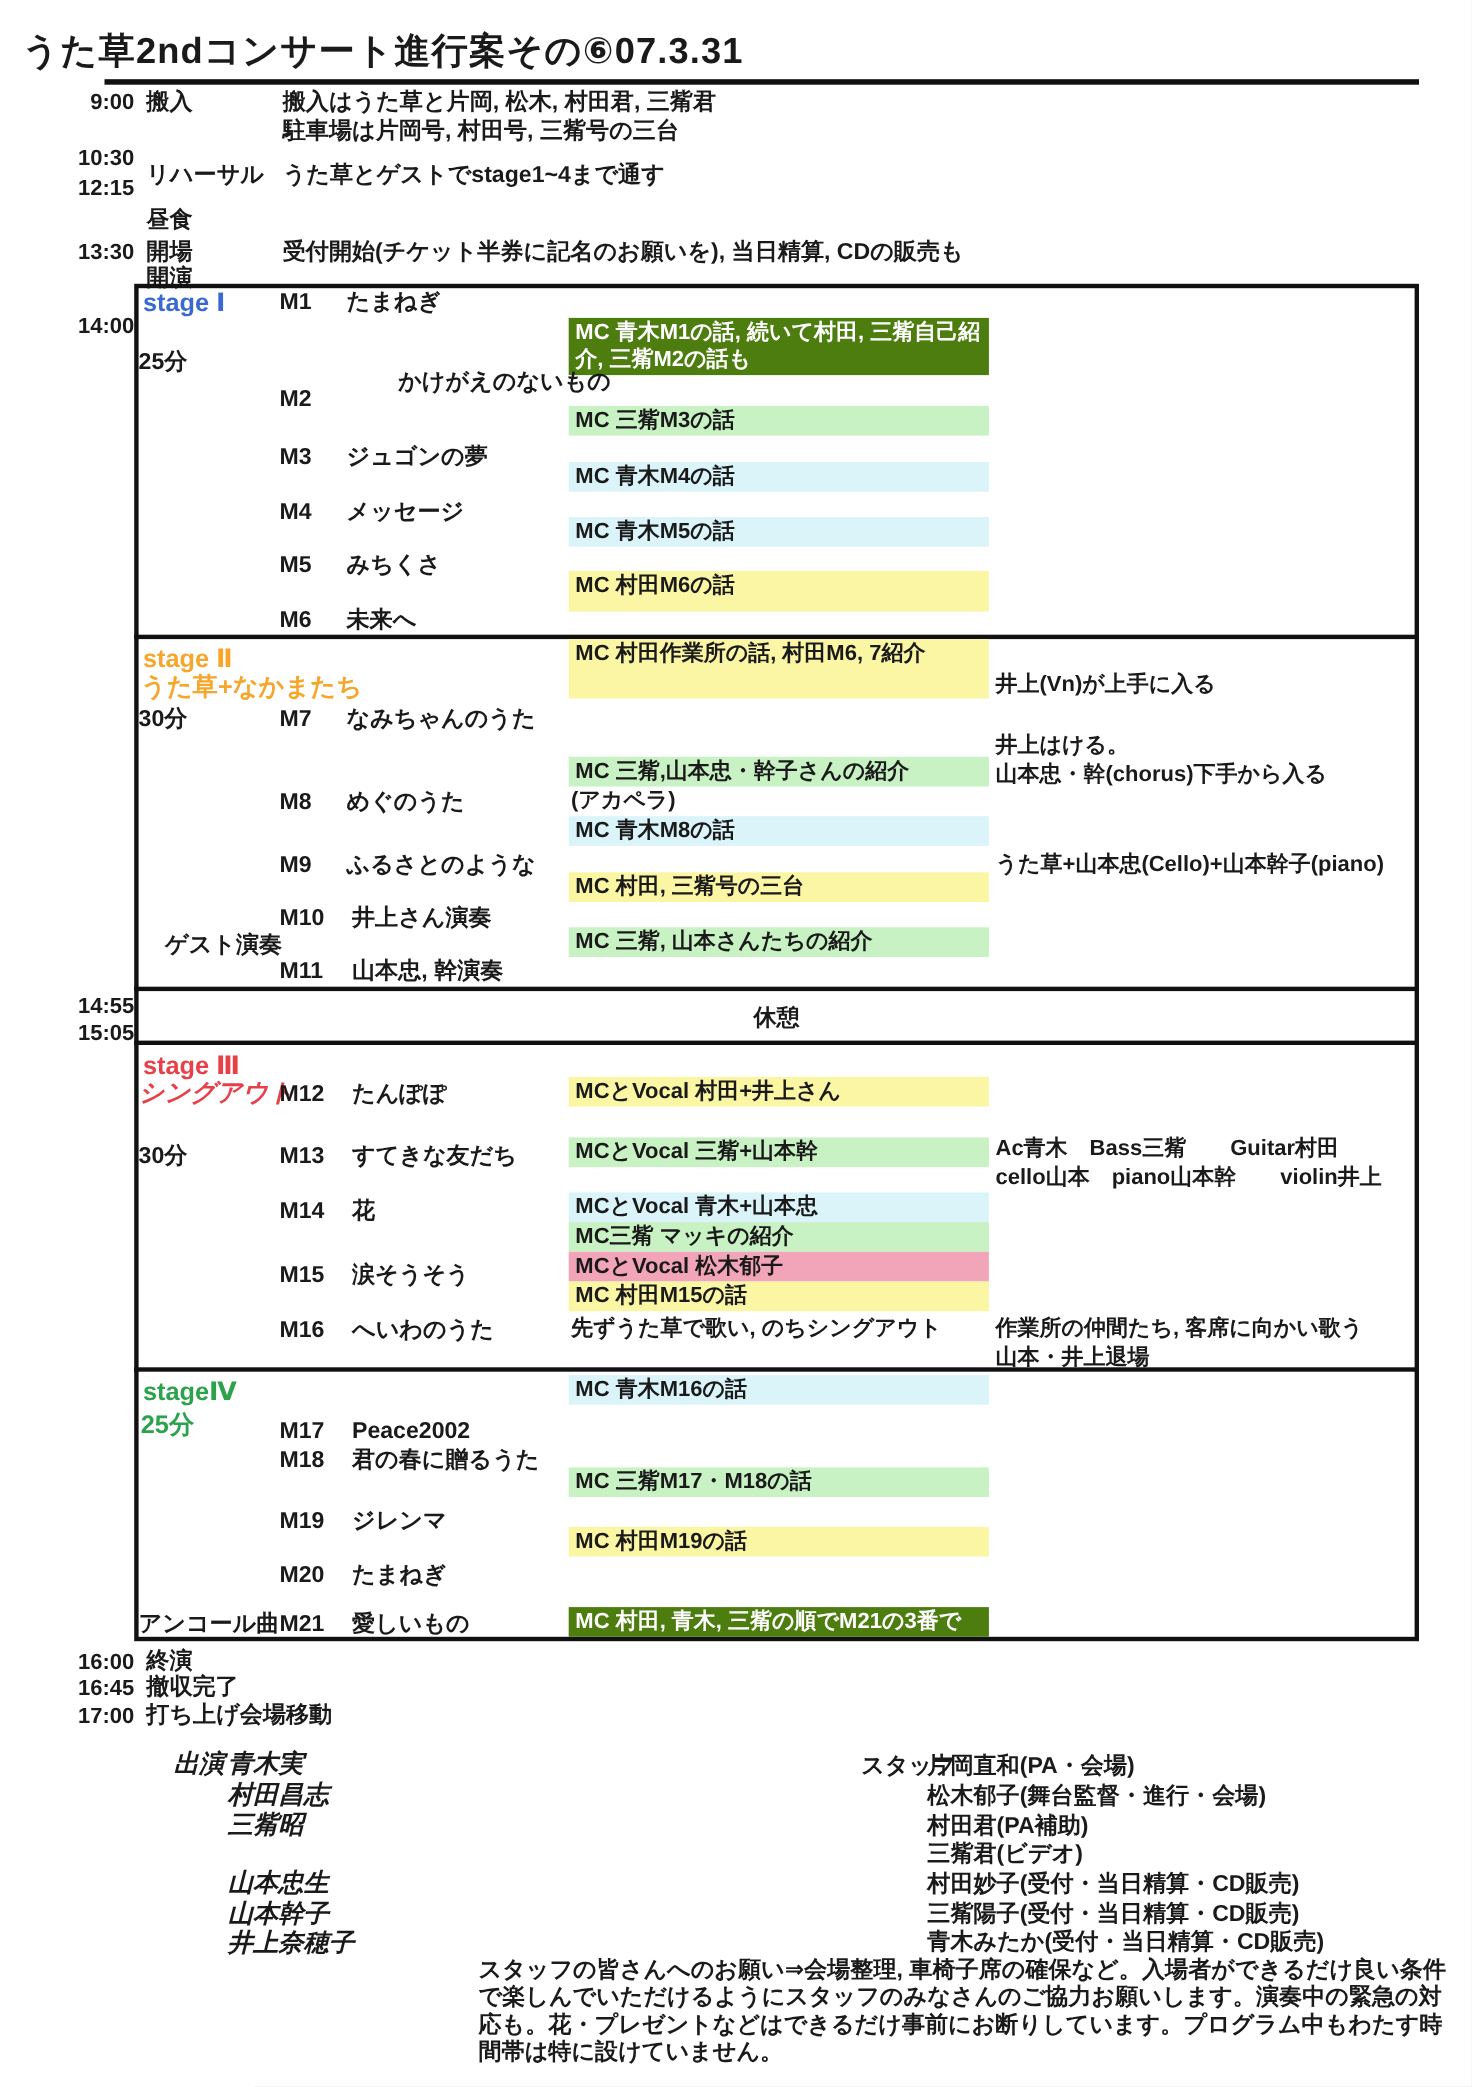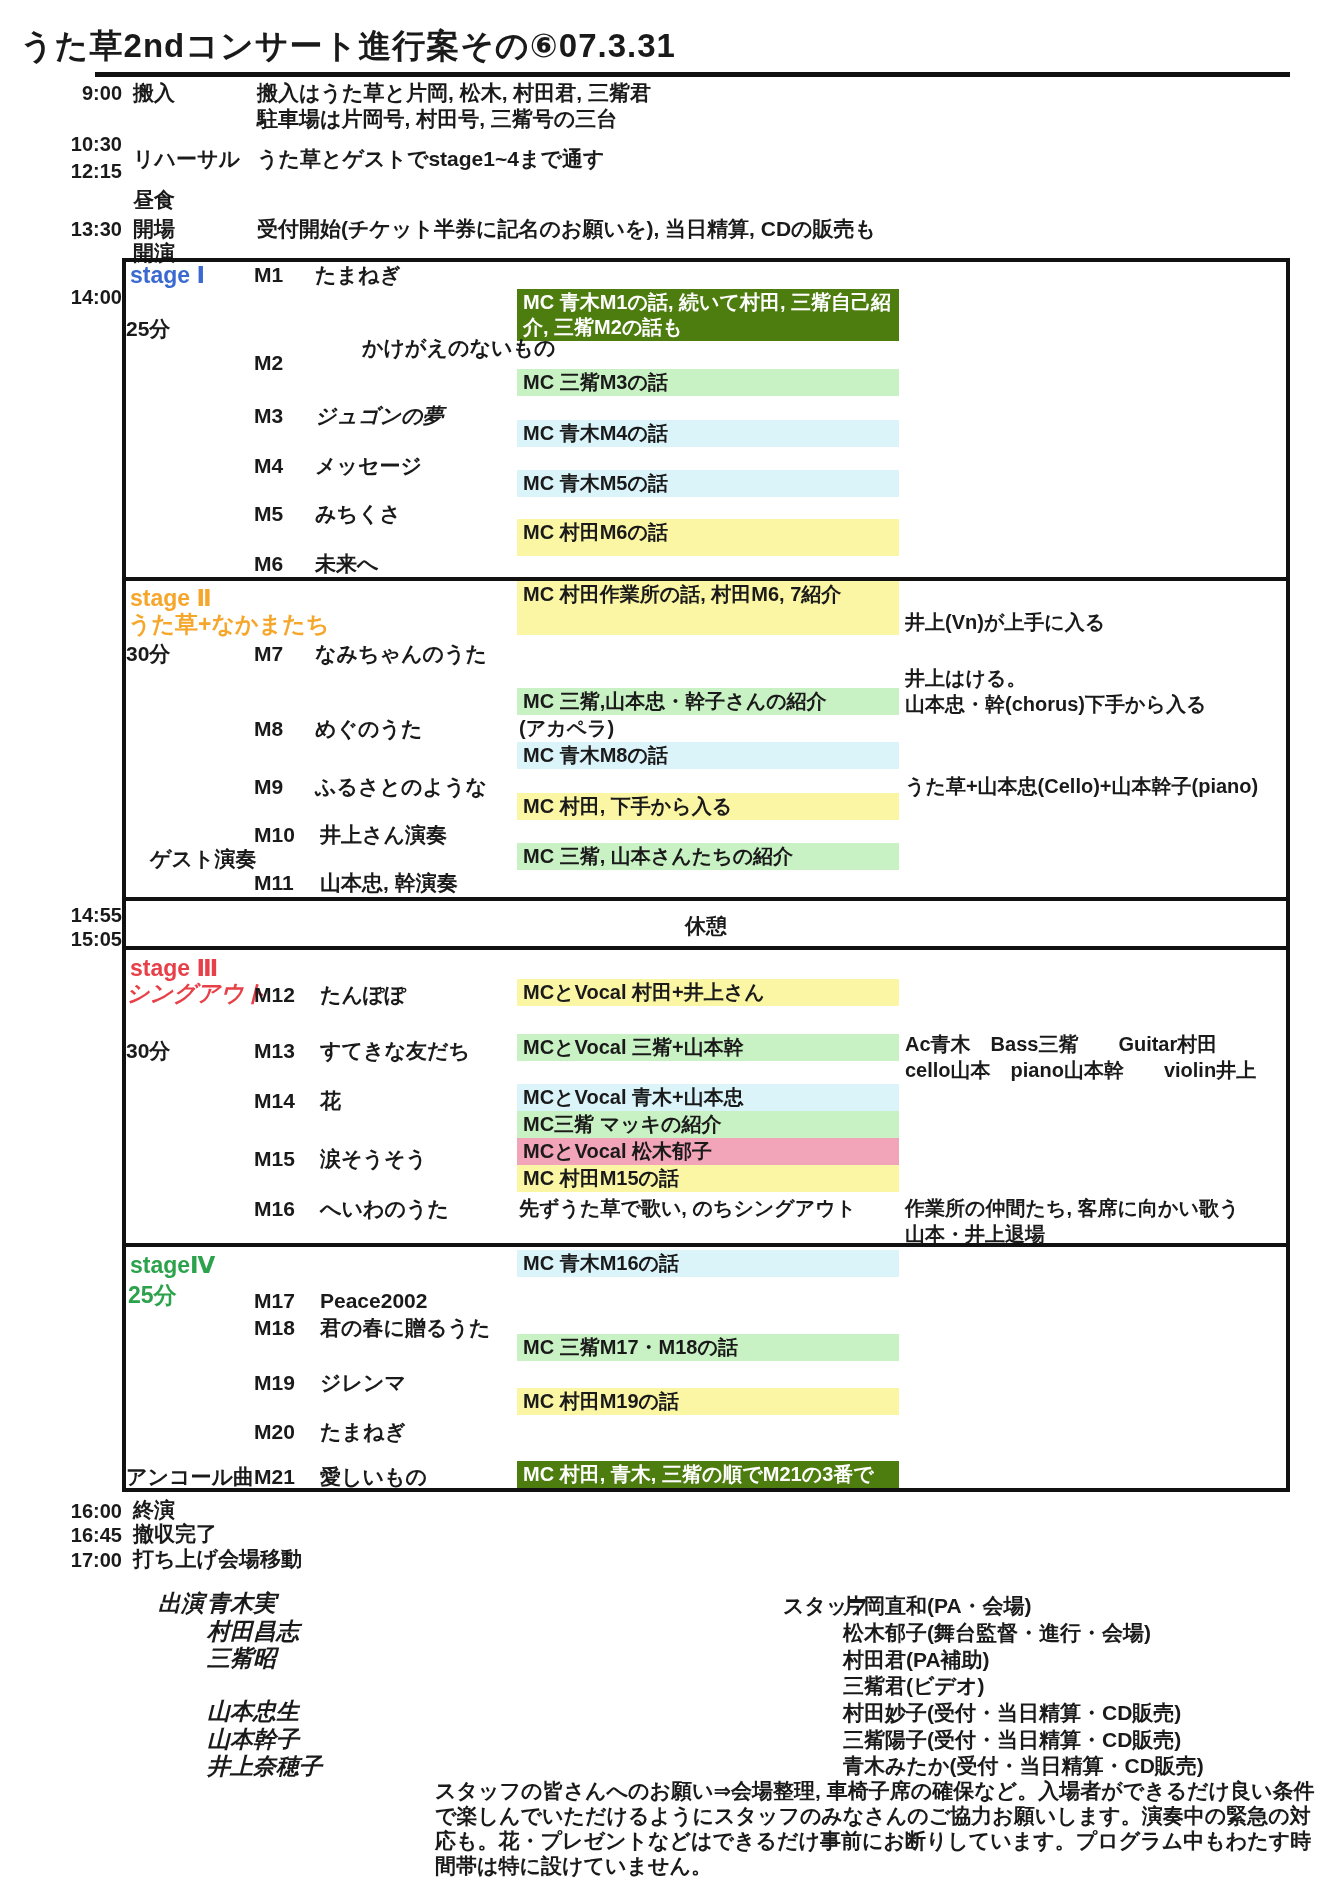--- a/index.html
+++ b/index.html
@@ -72,21 +72,21 @@
 
   <div class="abs t" style="left:254px;top:262px;">M1</div>
   <div class="abs t" style="left:315px;top:262px;">たまねぎ</div>
   <div class="mc c-blue" style="top:289px;height:52px;">MC 青木M1の話, 続いて村田, 三觜自己紹介, 三觜M2の話も</div>
 
   <div class="abs t" style="left:254px;top:350px;">M2</div>
   <div class="abs t" style="left:315px;top:335px;margin-left:47px;">かけがえのないもの</div>
   <div class="mc c-green" style="top:369px;height:27px;">MC 三觜M3の話</div>
 
   <div class="abs t" style="left:254px;top:403px;">M3</div>
-  <div class="abs t" style="left:315px;top:403px;font-style:italic;">ジュゴンの夢</div>
+  <div class="abs t" style="left:315px;top:403px;">ジュゴンの夢</div>
   <div class="mc c-cyan" style="top:420px;height:27px;">MC 青木M4の話</div>
 
   <div class="abs t" style="left:254px;top:453px;">M4</div>
   <div class="abs t" style="left:315px;top:453px;">メッセージ</div>
   <div class="mc c-cyan" style="top:470px;height:27px;">MC 青木M5の話</div>
 
   <div class="abs t" style="left:254px;top:501px;">M5</div>
   <div class="abs t" style="left:315px;top:501px;">みちくさ</div>
   <div class="mc c-yellow" style="top:519px;height:37px;">MC 村田M6の話</div>
 
@@ -109,21 +109,21 @@
   <div class="abs sm" style="left:905px;top:692px;">山本忠・幹(chorus)下手から入る</div>
 
   <div class="abs t" style="left:254px;top:716px;">M8</div>
   <div class="abs t" style="left:315px;top:716px;">めぐのうた</div>
   <div class="abs sm" style="left:519px;top:716px;text-align:center;">(アカペラ)</div>
   <div class="mc c-cyan" style="top:742px;height:27px;">MC 青木M8の話</div>
 
   <div class="abs t" style="left:254px;top:774px;">M9</div>
   <div class="abs t" style="left:315px;top:774px;">ふるさとのような</div>
   <div class="abs sm" style="left:905px;top:774px;">うた草+山本忠(Cello)+山本幹子(piano)</div>
-  <div class="mc c-yellow" style="top:793px;height:27px;">MC 村田, 下手から入る</div>
+  <div class="mc c-yellow" style="top:793px;height:27px;">MC 村田, 三觜号の三台</div>
 
   <div class="abs t" style="left:254px;top:822px;">M10</div>
   <div class="abs t" style="left:320px;top:822px;">井上さん演奏</div>
   <div class="mc c-green" style="top:843px;height:27px;">MC 三觜, 山本さんたちの紹介</div>
 
   <div class="abs t" style="left:254px;top:870px;">M11</div>
   <div class="abs t" style="left:320px;top:870px;">山本忠, 幹演奏</div>
 
   <div class="abs sm time" style="left:56px;top:903px;width:66px;">14:55</div>
   <div class="abs sm time" style="left:56px;top:927px;width:66px;">15:05</div>

